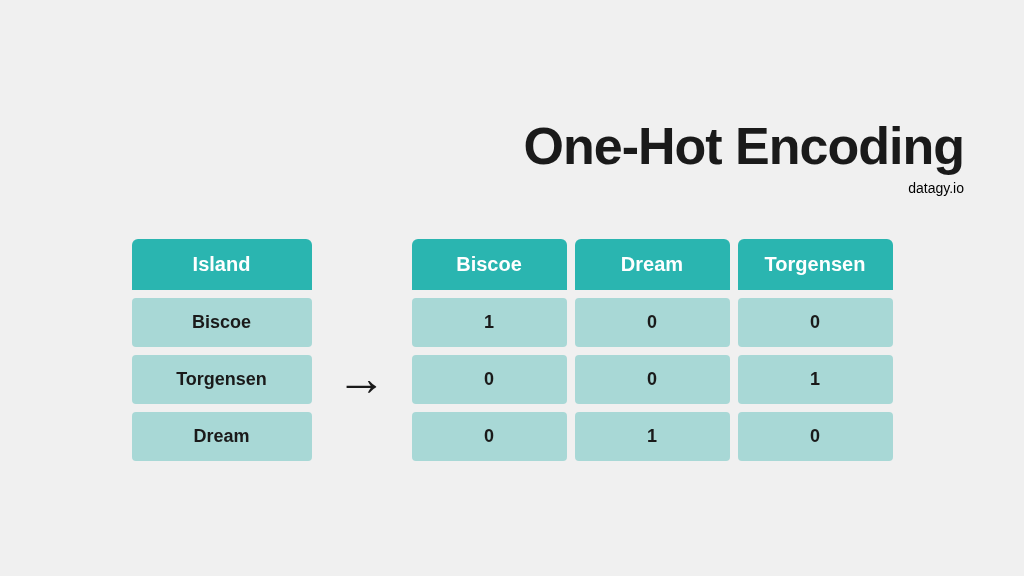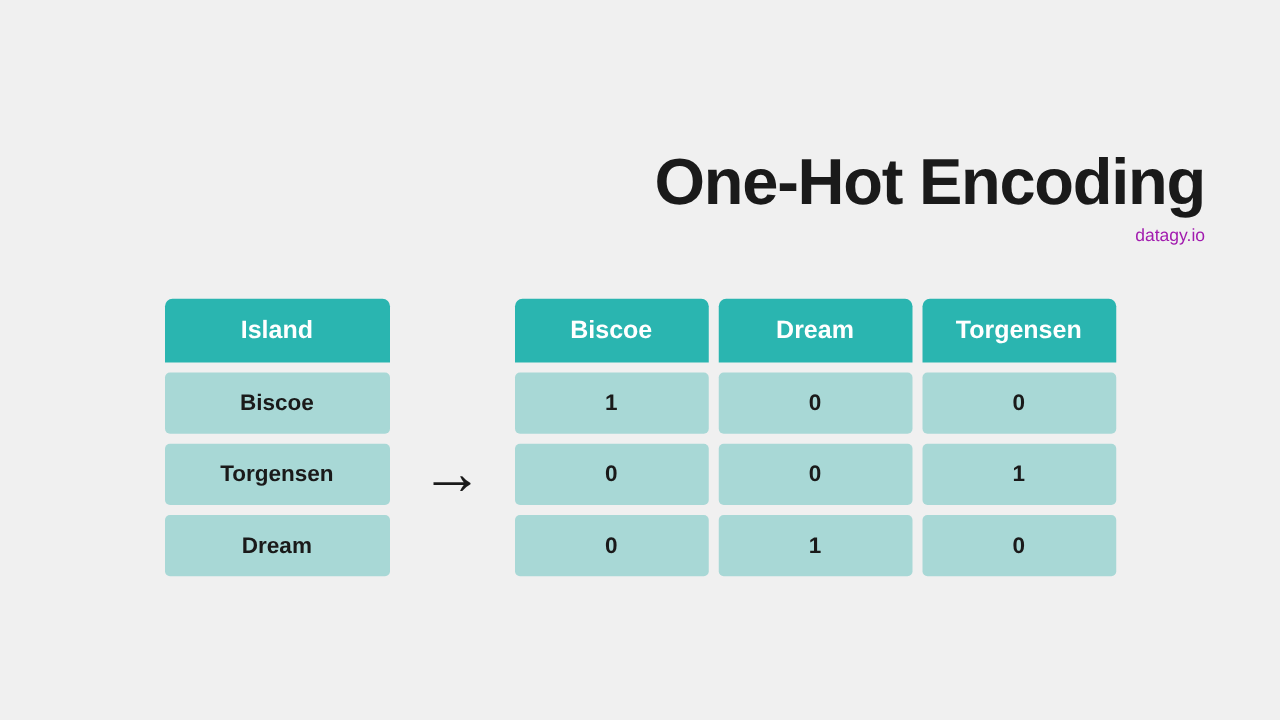--- a/index.html
+++ b/index.html
@@ -29,21 +29,21 @@
     .title {
       font-size: 52px;
       font-weight: 900;
       color: #1a1a1a;
       letter-spacing: -1px;
       margin-bottom: 4px;
     }
 
     .subtitle {
       font-size: 14px;
-      color: #a21caf;
+      color: #000000;
       margin-bottom: 43px;
     }
 
     .content-area {
       display: flex;
       align-items: center;
       gap: 0;
       width: 100%;
       justify-content: center;
     }

